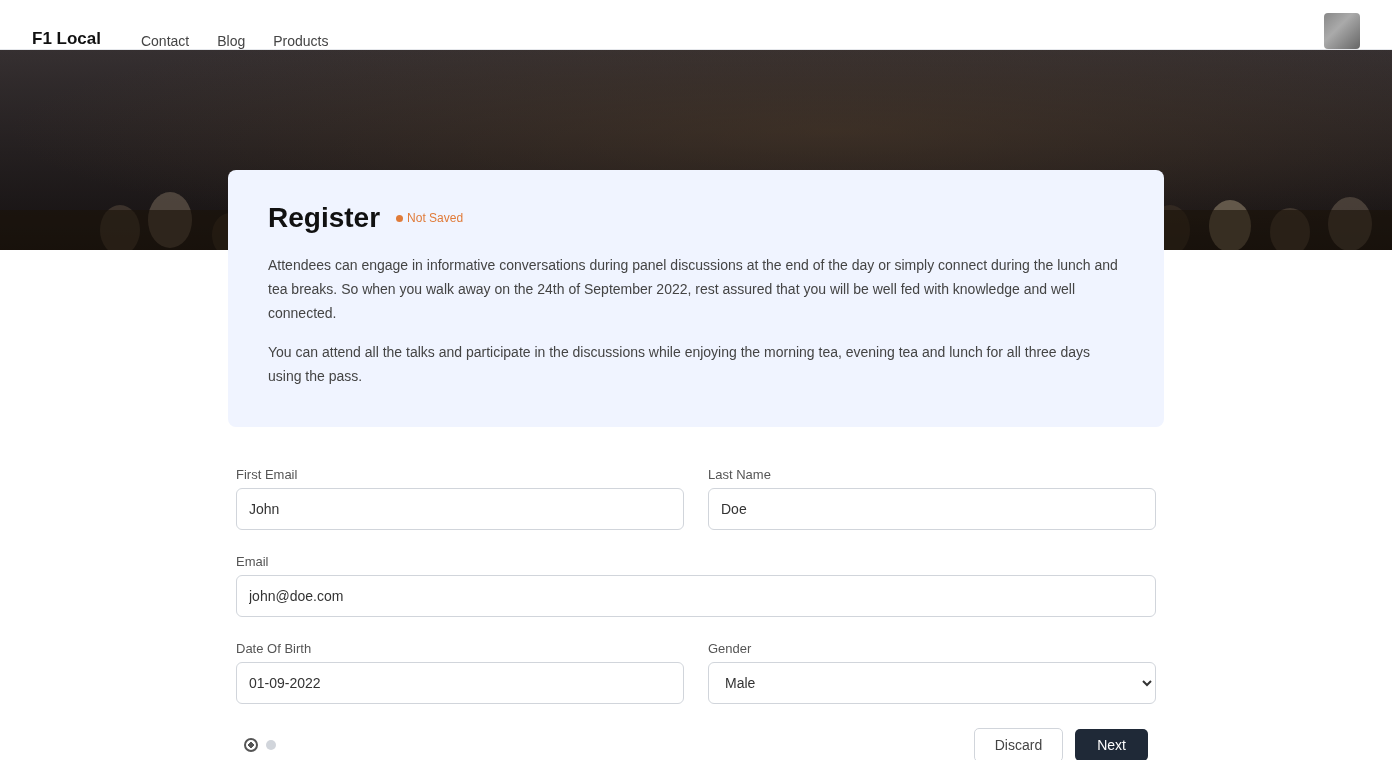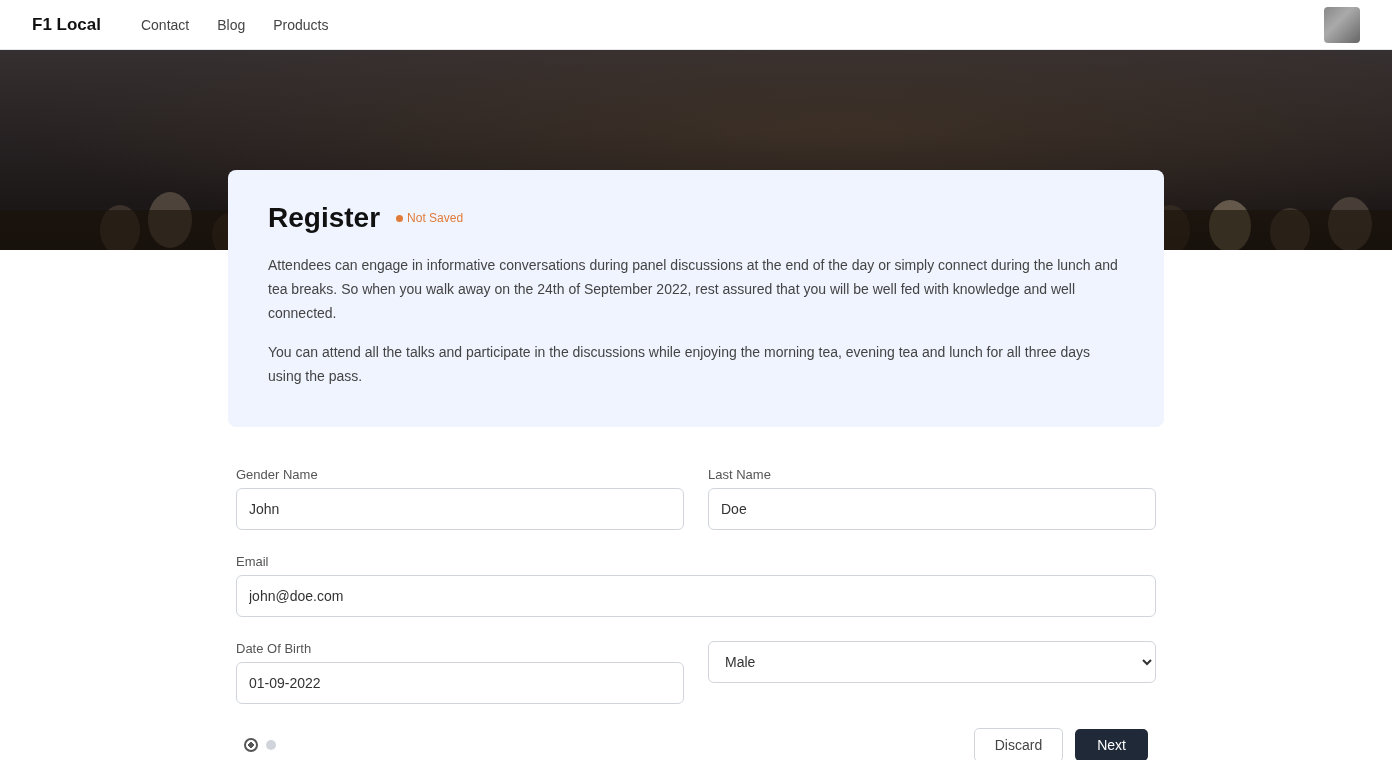--- a/index.html
+++ b/index.html
@@ -1,20 +1,20 @@
 <!DOCTYPE html>
 <html><head>
   <meta charset="utf-8">
   <style>
     * { box-sizing: border-box; margin: 0; padding: 0; }
     body { font-family: -apple-system, BlinkMacSystemFont, 'Segoe UI', sans-serif; background: #fff; color: #333; }
 
     
     nav {
-      display: flex; align-items: center; padding: 12px 32px; height: 50px;
+      display: flex; align-items: flex-end; padding: 0 32px; height: 50px;
       border-bottom: 1px solid #e5e7eb; background: #fff;
     }
     .nav-brand {
       font-weight: 700; font-size: 17px; color: #111; margin-right: 40px; text-decoration: none;
     }
     .nav-links { display: flex; gap: 28px; }
     .nav-link { font-size: 14px; color: #444; text-decoration: none; cursor: pointer; }
     .nav-avatar {
       margin-left: auto; width: 36px; height: 36px; border-radius: 4px; overflow: hidden;
       background: #ccc;
@@ -167,21 +167,21 @@
     <div class="register-desc">
       <p>Attendees can engage in informative conversations during panel discussions at the end of the day or simply connect during the lunch and tea breaks. So when you walk away on the 24th of September 2022, rest assured that you will be well fed with knowledge and well connected.</p>
       <p>You can attend all the talks and participate in the discussions while enjoying the morning tea, evening tea and lunch for all three days using the pass.</p>
     </div>
   </div>
 
   <div class="form-section">
 
     <div class="form-row">
       <div class="form-group">
-        <label class="form-label">Gender Name</label>
+        <label class="form-label">First Email</label>
         <input class="form-input" type="text" value="John" style="">
       </div>
       <div class="form-group">
         <label class="form-label">Last Name</label>
         <input class="form-input" type="text" value="Doe" style="">
       </div>
     </div>
 
     <div class="form-row">
       <div class="form-group" style="flex: 1;">
@@ -189,20 +189,21 @@
         <input class="form-input" type="email" value="john@doe.com" style="">
       </div>
     </div>
 
     <div class="form-row">
       <div class="form-group">
         <label class="form-label">Date Of Birth</label>
         <input class="form-input" type="text" value="01-09-2022" style="">
       </div>
       <div class="form-group">
+        <label class="form-label">Gender</label>
         <select class="form-select">
           <option>Male</option>
           <option>Female</option>
           <option>Other</option>
           <option>Prefer not to say</option>
         </select>
       </div>
     </div>
 
     <div class="form-footer">

